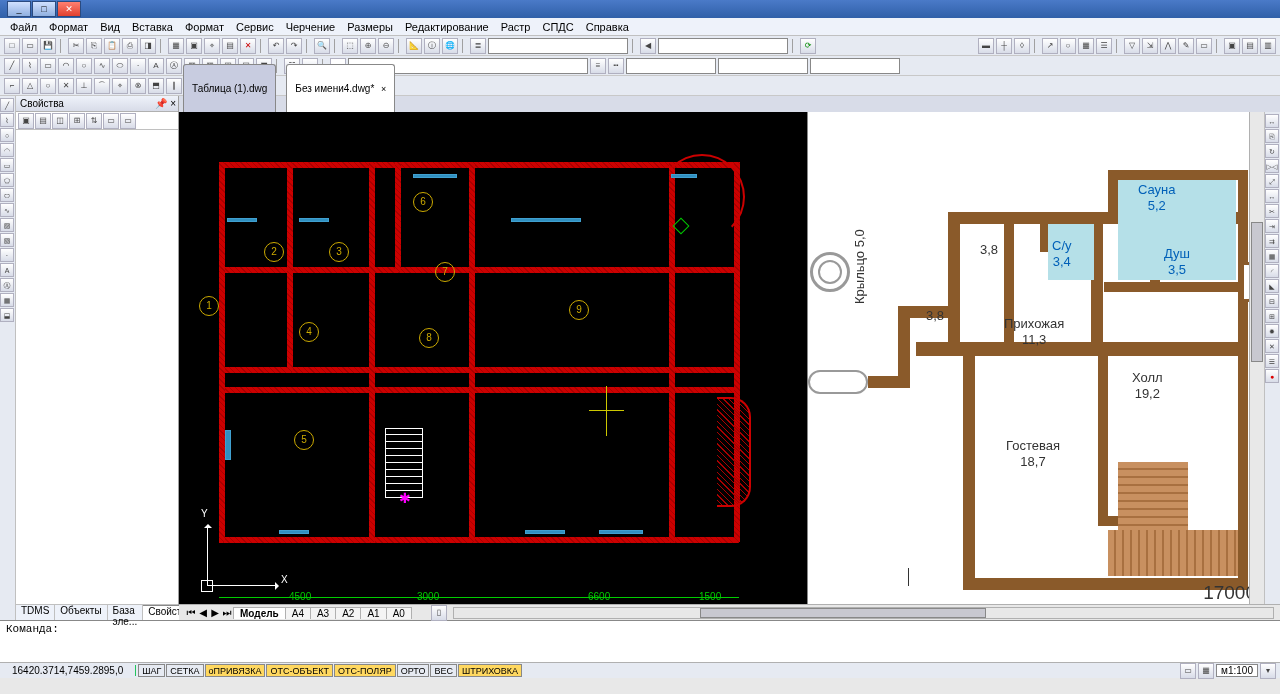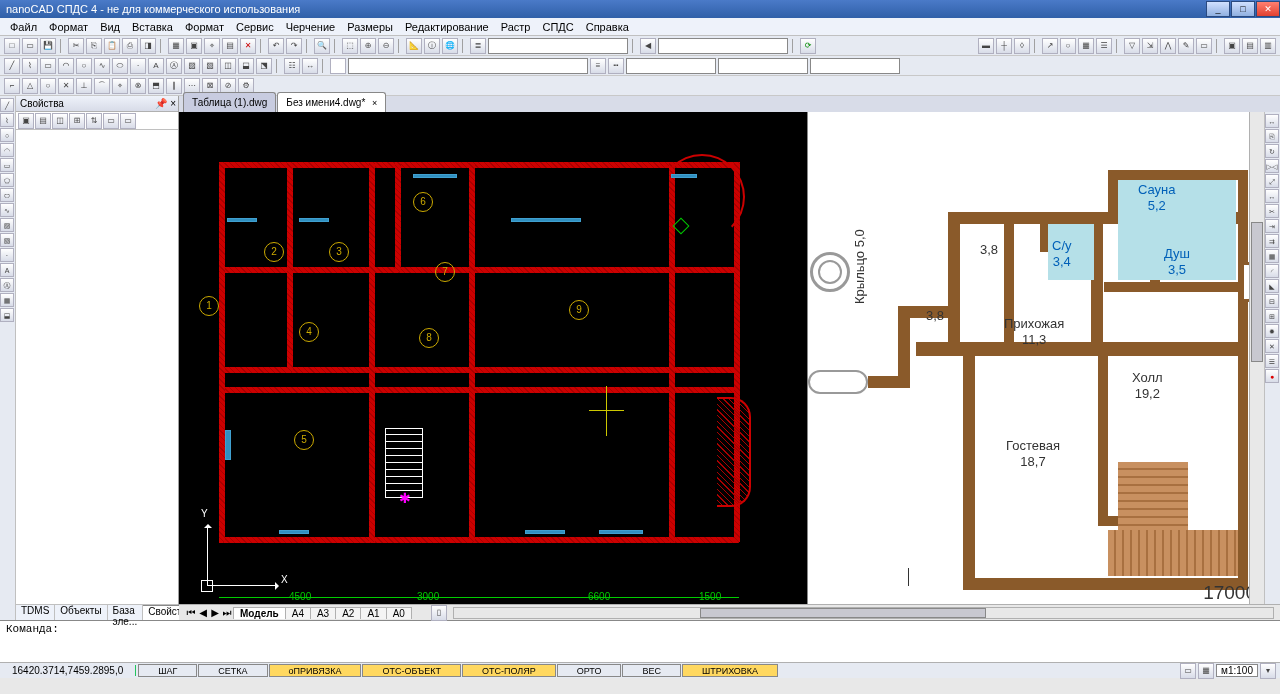--- a/index.html
+++ b/index.html
@@ -27,21 +27,21 @@
 .props-header { height: 16px; background: linear-gradient(#eef2fa,#d8dce8); border-bottom: 1px solid #b0b0b0; display: flex; align-items: center; padding-left: 4px; font-size: 10px; }
 .props-header .ph-btns { margin-left: auto; display: flex; gap: 2px; padding-right: 2px; }
 .props-toolbar { height: 18px; border-bottom: 1px solid #c0c0c0; display: flex; align-items: center; gap: 1px; padding-left: 2px; }
 .props-body { flex: 1; background: #fff; }
 .props-tabs { height: 16px; background: #eef2fa; border-top: 1px solid #c0c0c0; display: flex; font-size: 10px; }
 .props-tabs span { padding: 0 5px; border-right: 1px solid #c0c0c0; }
 .props-tabs span.active { background: #fff; border-top: 1px solid #888; }
 
 .drawing-area { flex: 1; display: flex; flex-direction: column; position: relative; }
 .file-tabs { height: 16px; background: #d8dce8; display: flex; align-items: flex-end; padding-left: 4px; font-size: 10px; }
-.file-tab { padding: 4px 8px; background: #c8cce0; border: 1px solid #888; border-bottom: none; margin-right: 1px; border-radius: 3px 3px 0 0; }
+.file-tab { padding: 18px 8px; background: #c8cce0; border: 1px solid #888; border-bottom: none; margin-right: 10px; border-radius: 3px 3px 0 0; }
 .file-tab.active { background: #fff; }
 .file-tab .close-x { margin-left: 4px; font-size: 9px; }
 
 .viewports { flex: 1; display: flex; position: relative; background: #888; }
 .viewport { position: relative; overflow: hidden; }
 .vp-left { width: 629px; background: #000; border-right: 1px solid #888; }
 .vp-right { flex: 1; background: #fff; position: relative; }
 
 
 .cad-line { position: absolute; background: #cc0000; }
@@ -80,31 +80,30 @@
 .h-scroll-thumb { position: absolute; height: 100%; background: #c8c8d0; border: 1px solid #888; }
 
 .cmd-area { height: 42px; background: #fff; border-top: 1px solid #888; display: flex; flex-direction: column; font-family: "Courier New", monospace; font-size: 11px; }
 .cmd-hist { flex: 1; padding: 2px 6px; overflow: hidden; }
 .cmd-line { padding: 1px 6px; border-top: 1px solid #ccc; }
 .cmd-line .hl { color: #0040c0; }
 
 .statusbar { height: 16px; background: #e6eaf2; border-top: 1px solid #b0b0b0; display: flex; align-items: center; font-size: 10px; }
 .statusbar .coords { padding: 0 12px; border-right: 1px solid #22c55e; min-width: 130px; }
 .status-btns { display: flex; margin-left: 2px; }
-.status-btn { padding: 0 19px; border: 1px solid #888; margin-right: 1px; font-size: 9px; height: 13px; line-height: 12px; }
+.status-btn { padding: 0 3px; border: 1px solid #888; margin-right: 1px; font-size: 9px; height: 13px; line-height: 12px; }
 .status-btn.on { background: #ffd860; }
 .sb-right { margin-left: auto; display: flex; align-items: center; gap: 2px; padding-right: 4px; }
 
 .hatch { background-image: repeating-linear-gradient(45deg, transparent 0 3px, #aa0000 3px 4px); }
 </style>
 </head>
 <body>
 
 <div class="titlebar">
-  <span class="title-text">nanoCAD СПДС 4 - не для коммерческого использования</span>
   <div class="win-btns">
     <div class="win-btn">_</div>
     <div class="win-btn">□</div>
     <div class="win-btn close">✕</div>
   </div>
 </div>
 
 <div class="menubar">
   <span>Файл</span>
   <span>Формат</span>

